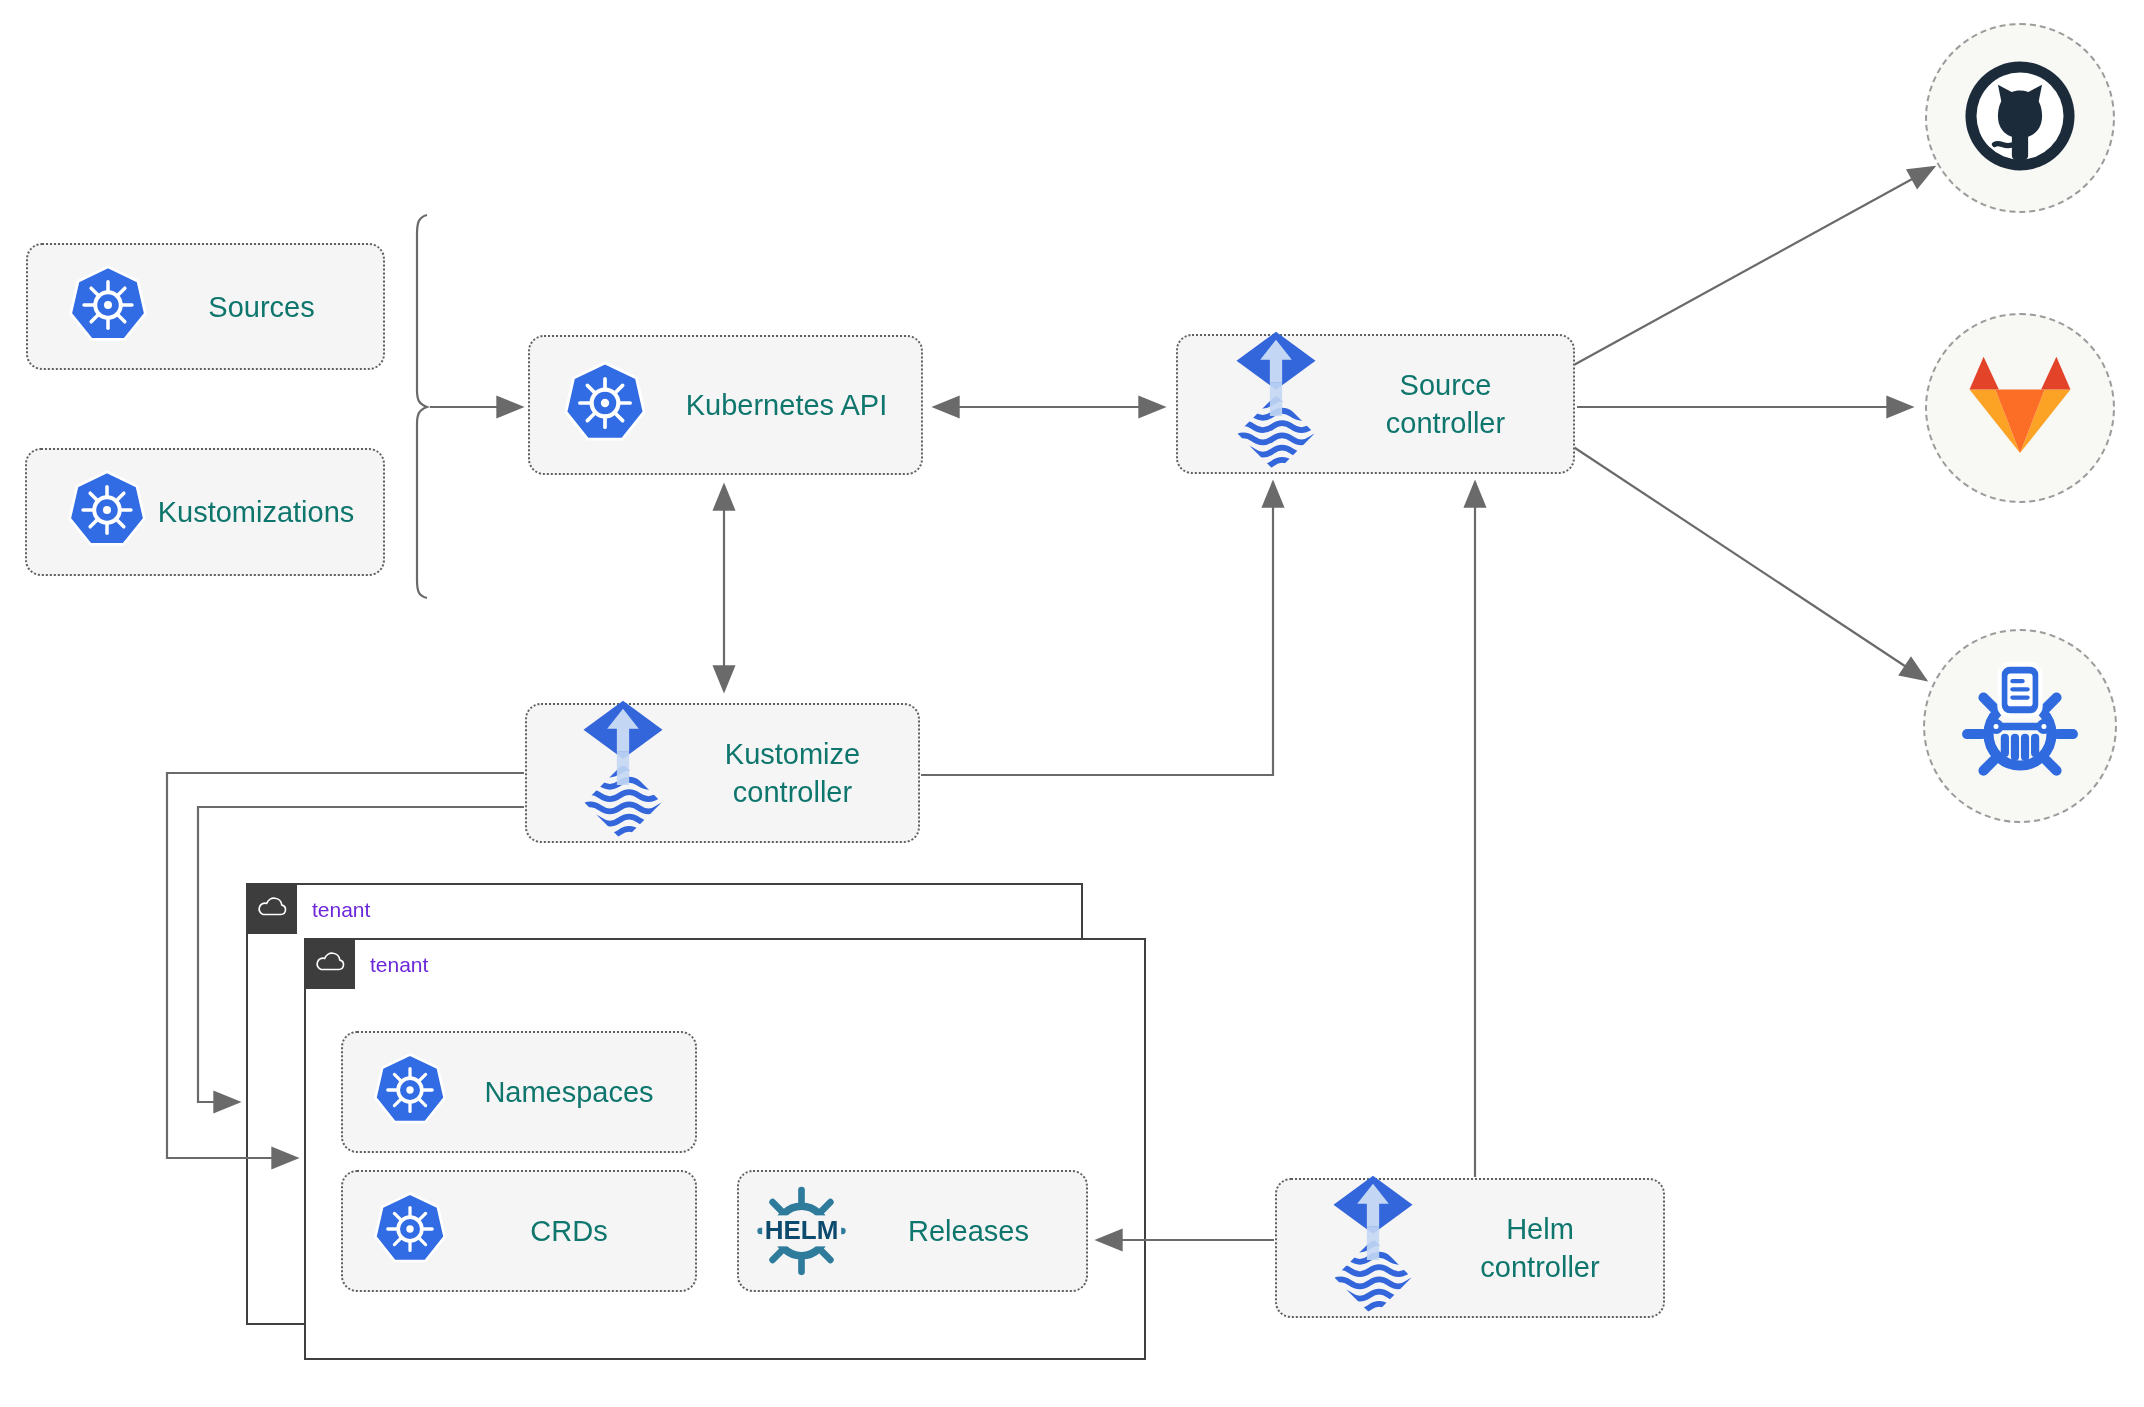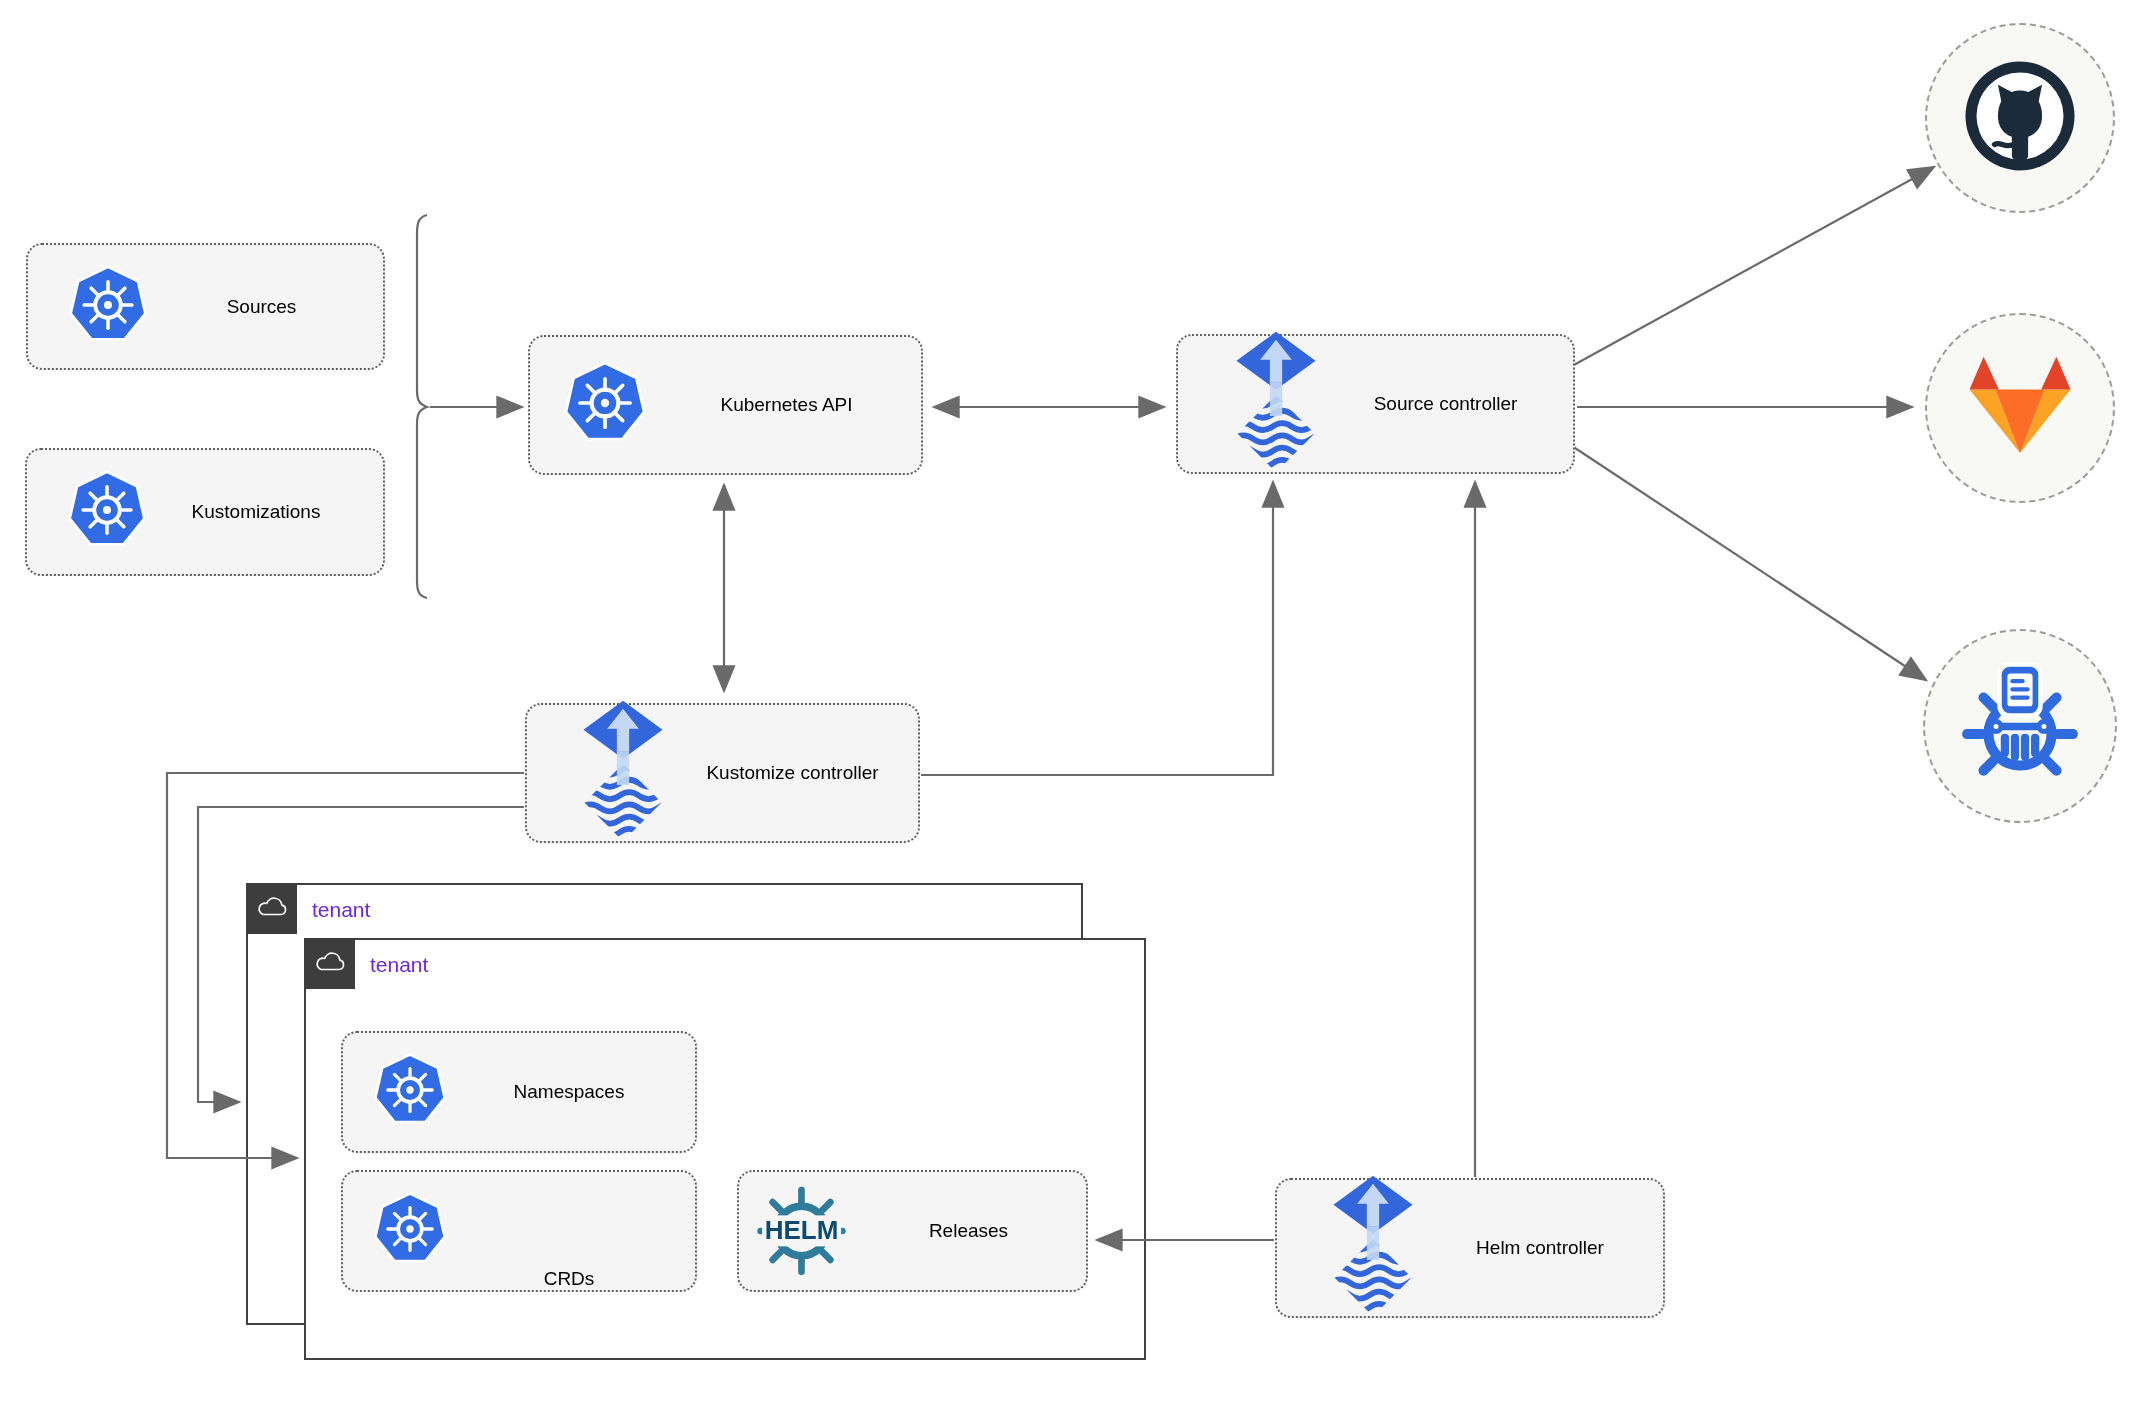--- a/index.html
+++ b/index.html
@@ -4,21 +4,21 @@
 <style>
   html,body{margin:0;padding:0;background:#ffffff;}
   body{width:2144px;height:1407px;position:relative;overflow:hidden;
        font-family:"Liberation Sans","DejaVu Sans",sans-serif;color:#111;}
   .canvas{position:absolute;inset:0;width:2144px;height:1407px;}
 
   
   .node{position:absolute;background:#f5f5f5;border:2px dotted #5f5f5f;border-radius:16px;box-sizing:border-box;}
   .node .icon-wrap{position:absolute;top:50%;transform:translateY(-50%);}
   .node .label{position:absolute;top:50%;transform:translateY(-50%);left:120px;right:8px;
-               text-align:center;font-size:19px;line-height:38px;color:#000000;}
+               text-align:center;font-size:29px;line-height:38px;color:#0f766e;}
   .node--ctrl .label{left:150px;right:10px;}
   .node--ctrl .label span{display:inline-block;max-width:175px;}
 
   
   .tenant{position:absolute;background:#ffffff;border:2px solid #404040;box-sizing:border-box;}
   .tenant .badge{position:absolute;left:-2px;top:-2px;width:51px;height:51px;background:#3d3d3d;
                  display:flex;align-items:center;justify-content:center;}
   .tenant .tlabel{position:absolute;left:64px;top:13px;font-size:21px;color:#6d28d9;}
 
   
@@ -280,21 +280,21 @@
     <span class="label"><span>Helm controller</span></span>
   </div>
 
 
   <div class="node z-top" style="left:341px;top:1170px;width:356px;height:122px;">
     <span class="icon-wrap" style="left:30px;">
       <svg width="74" height="77">
           <use href="#k8s"></use>
         </svg>
     </span>
-    <span class="label" style="left:108px;margin-top:48px;">CRDs</span>
+    <span class="label" style="left:108px;">CRDs</span>
   </div>
 
   <div class="node z-top" style="left:737px;top:1170px;width:351px;height:122px;">
     <span class="icon-wrap" style="left:15px;width:95px;height:95px;position:absolute;">
       <svg width="95" height="95">
           <use href="#helmwheel"></use>
         </svg>
       <span class="helm-word">HELM</span>
     </span>
     <span class="label" style="left:120px;">Releases</span>

